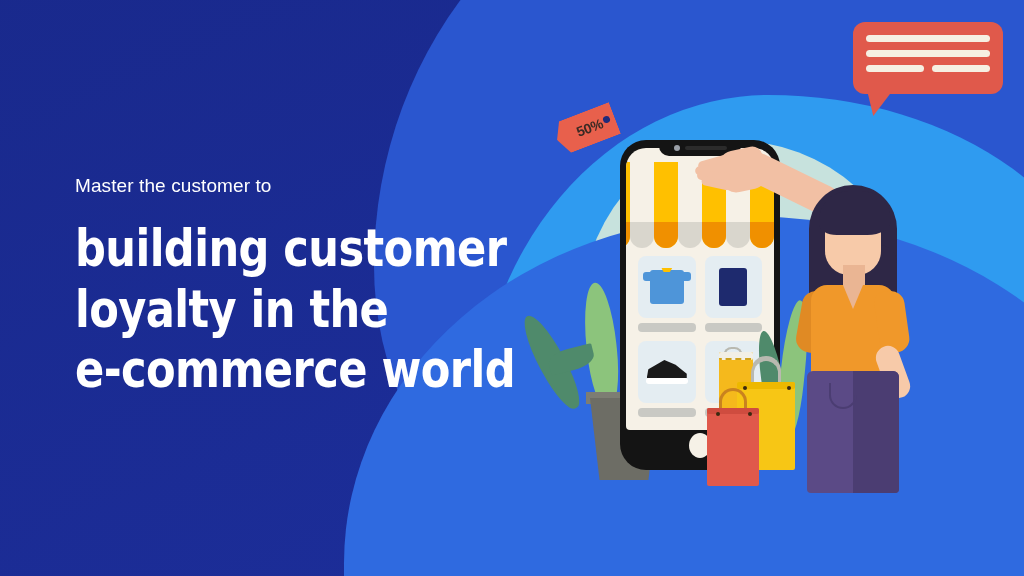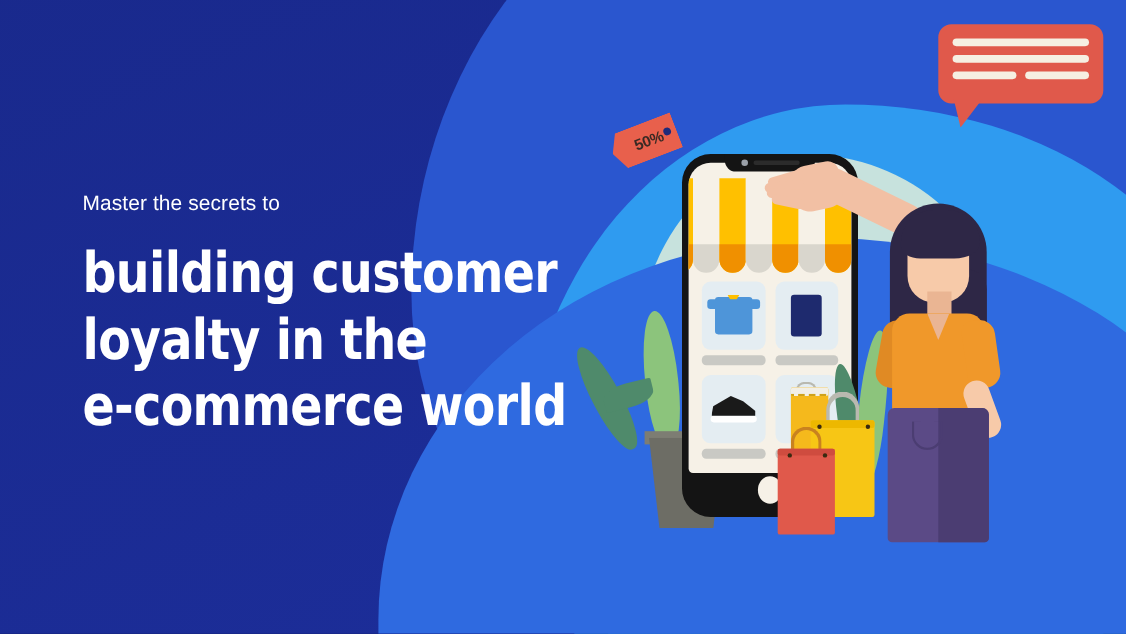--- a/index.html
+++ b/index.html
@@ -274,21 +274,21 @@
   <div class="bg-base"></div>
   <div class="bg-curve-dark"></div>
   <div class="bg-curve-light"></div>
   <div class="blob-royal"></div>
   <div class="blob-bright"></div>
   <div class="blob-mint"></div>
   <div class="blob-mint2"></div>
   <div class="blob-ground"></div>
 
   <div class="copy">
-    <div class="eyebrow">Master the secrets to</div>
+    <div class="eyebrow">Master the customer to</div>
     <div class="headline">
       <span>building customer</span>
       <span>loyalty in the</span>
       <span>e-commerce world</span>
     </div>
   </div>
 
   <div class="illus">
 
     <div class="plant">

